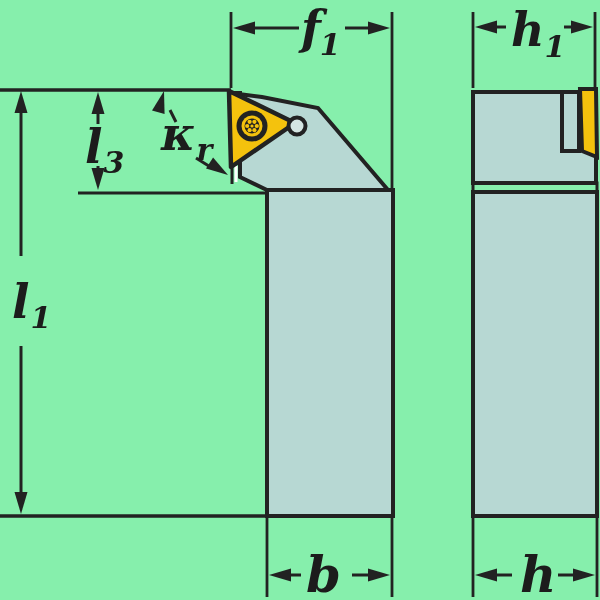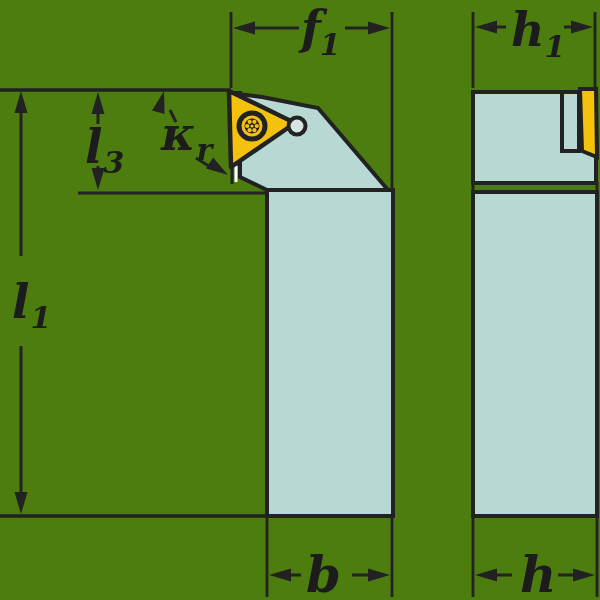--- a/index.html
+++ b/index.html
@@ -1,16 +1,16 @@
 <!DOCTYPE html>
 <html><head>
 <meta charset="utf-8">
 <style>
   html,body{margin:0;padding:0;background:#ffffff;}
-  .canvas{position:relative;width:600px;height:600px;background:#4d7c0f;overflow:hidden;}
+  .canvas{position:relative;width:600px;height:600px;background:#86efac;overflow:hidden;}
   svg{display:block;}
   .part{stroke:#222222;stroke-width:4;stroke-linejoin:miter;}
   .part-round{stroke:#222222;stroke-width:4.5;stroke-linejoin:round;}
   .refline{stroke:#222222;stroke-width:3.5;fill:none;}
   .extline{stroke:#222222;stroke-width:2.8;fill:none;}
   .dimline{stroke:#222222;stroke-width:3;fill:none;}
   .arrow{fill:#222222;stroke:none;}
   .gapline{stroke:#ffffff;stroke-width:3;fill:none;}
   text.dim{font-family:"DejaVu Serif","Liberation Serif",serif;font-style:italic;font-weight:bold;
            font-size:46px;fill:#1c1c1c;}

